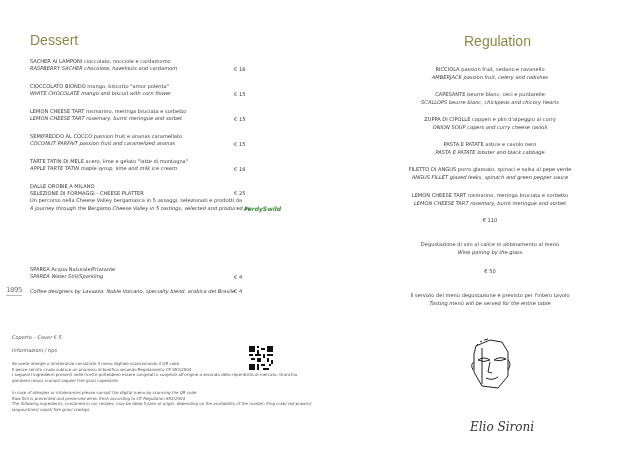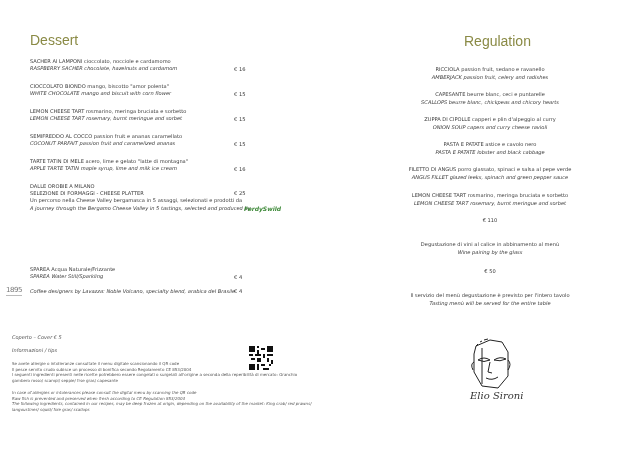--- a/index.html
+++ b/index.html
@@ -162,13 +162,13 @@
     <path d="M8 10 L10 8 M12 6 L14 5 M16 4 L20 3"></path>
     <path d="M10 24 Q16 20 22 24 Q16 27 10 24"></path>
     <path d="M26 24 Q32 20 38 23 Q32 26 26 24"></path>
     <path d="M22 26 L20 36 L24 37"></path>
     <path d="M18 42 Q24 45 30 41"></path>
     <path d="M6 26 Q2 28 5 34"></path>
     <path d="M40 24 Q44 28 40 34"></path>
     <path d="M14 12 L14 48"></path>
   </svg>
 </div>
-<div style="position:absolute;left:470px;top:390px;font-family:'DejaVu Serif', serif;font-style:italic;font-size:10px;color:#333;">Elio Sironi</div>
+<div style="position:absolute;left:470px;top:420px;font-family:'DejaVu Serif', serif;font-style:italic;font-size:12px;color:#333;">Elio Sironi</div>
 
 </body></html>

